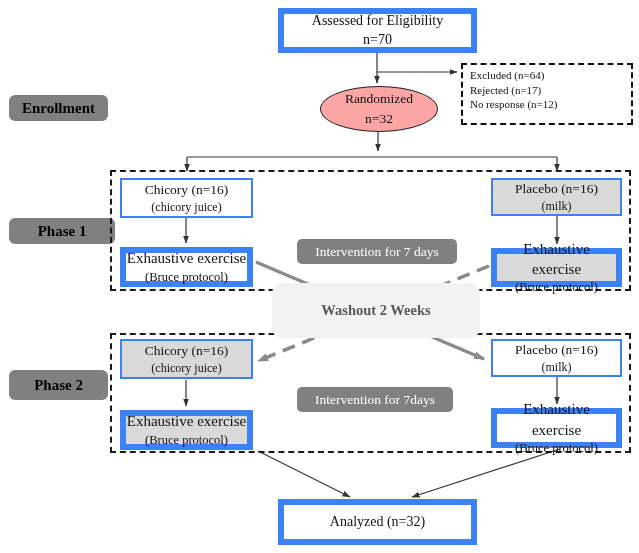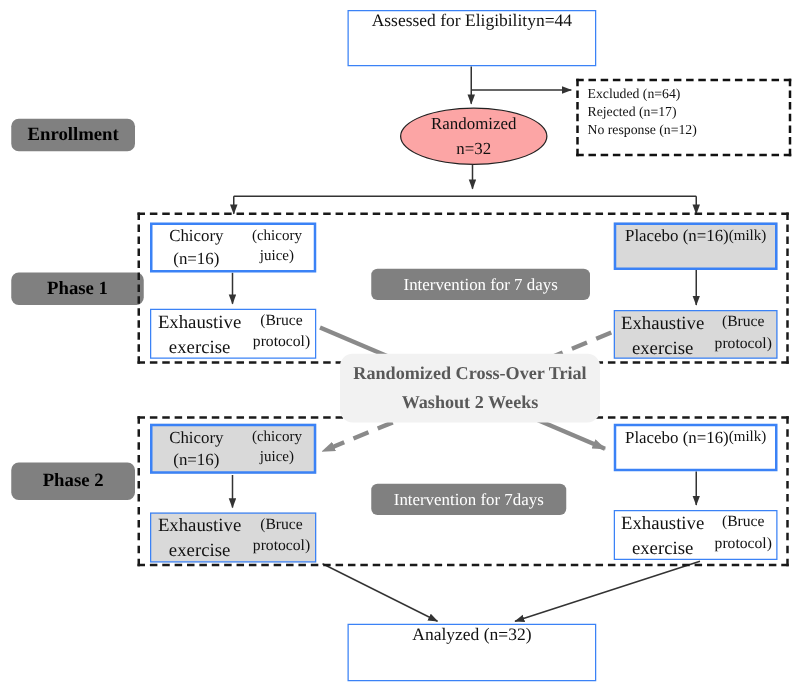--- a/index.html
+++ b/index.html
@@ -3,22 +3,22 @@
 <meta charset="utf-8">
 <style>
   html,body{margin:0;padding:0;background:#ffffff;}
   .canvas{
     position:relative;width:639px;height:553px;background:#ffffff;
     font-family:"Liberation Serif","DejaVu Serif",serif;color:#111;overflow:hidden;
   }
   .abs{position:absolute;box-sizing:border-box;}
   svg.lines{position:absolute;left:0;top:0;width:639px;height:553px;z-index:0;}
   .node{
-    background:#fff;border:1px solid #3b82f6;z-index:1;
-    display:flex;justify-content:center;
+    background:#fff;border:6px solid #3b82f6;z-index:1;
+    display:flex;flex-direction:column;justify-content:center;
     text-align:center;line-height:1.35;
   }
   .node.shaded{background:#d9d9d9;}
   .node .t1{font-size:13.5px;}
   .node .t2{font-size:12px;}
   .node.small .t1{font-size:15px;}
   .node.small .t2{font-size:12.5px;}
   .ellipse{
     border:1.5px solid #222;border-radius:50%;background:#fca5a5;z-index:1;
     display:flex;flex-direction:column;align-items:center;justify-content:center;
@@ -76,21 +76,21 @@
 
     <line x1="186" y1="380" x2="186" y2="406" stroke="#333" stroke-width="1.2" marker-end="url(#arrB)"></line>
     <line x1="557" y1="377" x2="557" y2="404" stroke="#333" stroke-width="1.2" marker-end="url(#arrB)"></line>
 
     <line x1="258" y1="451" x2="350" y2="497" stroke="#333" stroke-width="1.2" marker-end="url(#arrB)"></line>
     <line x1="560" y1="449" x2="412" y2="497" stroke="#333" stroke-width="1.2" marker-end="url(#arrB)"></line>
   </svg>
 
   <div class="abs node" style="left:278px;top:8px;width:199px;height:45px;">
     <span class="t1" style="font-size:14px;">Assessed for Eligibility</span>
-    <span class="t1" style="font-size:14px;">n=44</span>
+    <span class="t1" style="font-size:14px;">n=70</span>
   </div>
 
   <div class="abs ellipse" style="left:320px;top:86px;width:118px;height:46px;">
     <span>Randomized</span>
     <span>n=32</span>
   </div>
 
   <div class="abs excluded" style="left:461px;top:63px;width:172px;height:62px;">
     <div>Excluded (n=64)</div>
     <div>Rejected (n=17)</div>
@@ -105,32 +105,31 @@
   <div class="abs dashed-box container-frame" style="left:110px;top:333px;width:521px;height:120px;"></div>
 
   <div class="abs node" style="left:120px;top:178px;width:133px;height:40px;border-width:2.5px;">
     <span class="t1">Chicory (n=16)</span>
     <span class="t2">(chicory juice)</span>
   </div>
   <div class="abs node shaded" style="left:491px;top:178px;width:131px;height:38px;border-width:2.5px;">
     <span class="t1">Placebo (n=16)</span>
     <span class="t2">(milk)</span>
   </div>
-  <div class="abs pill-label" style="left:297px;top:215px;width:175px;height:25px;text-align:center;">Intervention for 7 days</div>
+  <div class="abs pill-label" style="left:297px;top:239px;width:160px;height:25px;text-align:center;">Intervention for 7 days</div>
   <div class="abs node small" style="left:120px;top:247px;width:133px;height:40px;">
     <span class="t1">Exhaustive exercise</span>
     <span class="t2">(Bruce protocol)</span>
   </div>
   <div class="abs node small shaded" style="left:491px;top:248px;width:131px;height:39px;">
     <span class="t1">Exhaustive exercise</span>
     <span class="t2">(Bruce protocol)</span>
   </div>
 
   <div class="abs washout" style="left:272px;top:283px;width:208px;height:55px;">
-    <span>Randomized Cross-Over Trial</span>
     <span>Washout 2 Weeks</span>
   </div>
 
   <div class="abs node shaded" style="left:120px;top:339px;width:133px;height:40px;border-width:2.5px;">
     <span class="t1">Chicory  (n=16)</span>
     <span class="t2">(chicory juice)</span>
   </div>
   <div class="abs node" style="left:491px;top:339px;width:131px;height:38px;border-width:2.5px;">
     <span class="t1">Placebo (n=16)</span>
     <span class="t2">(milk)</span>

